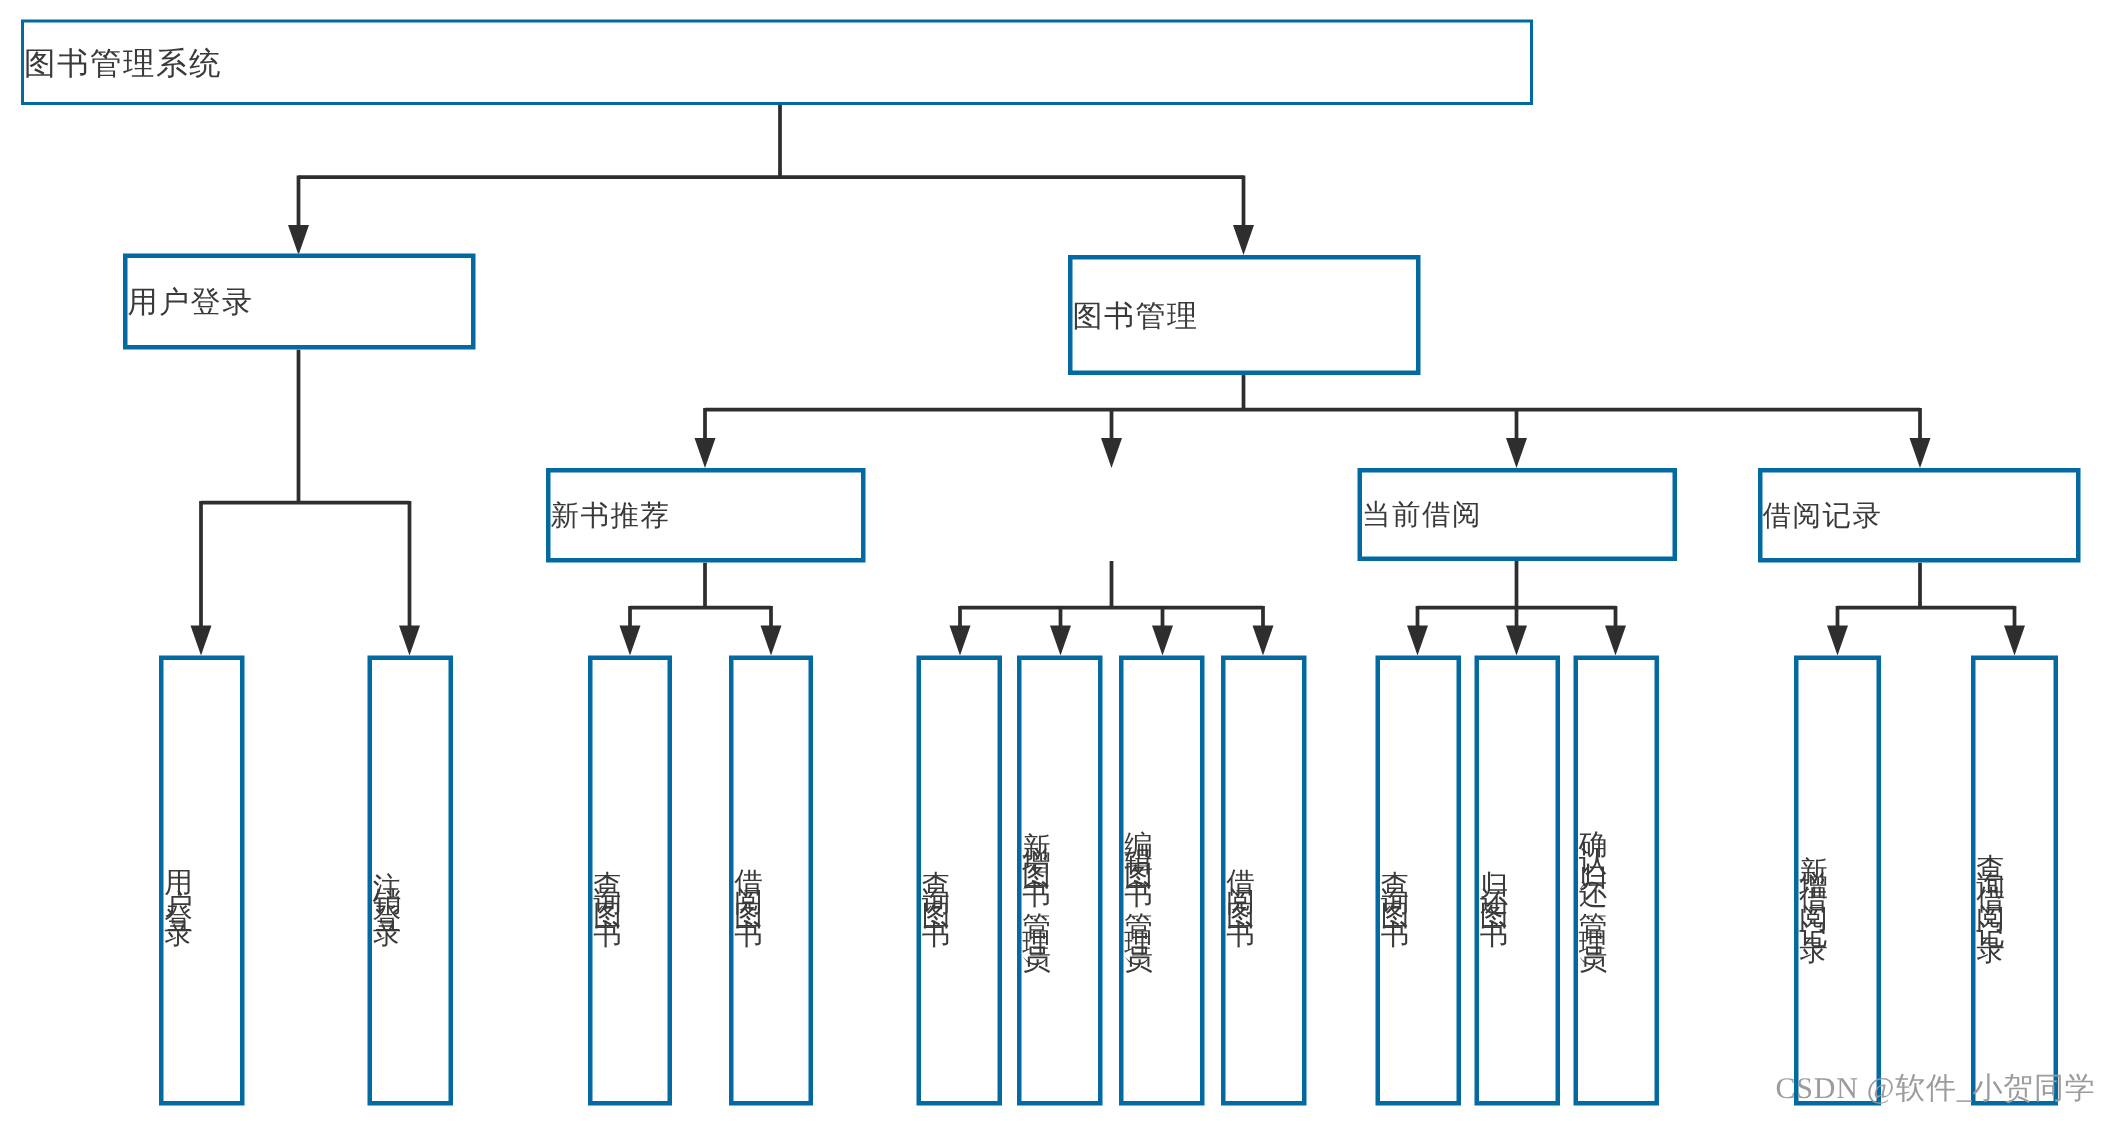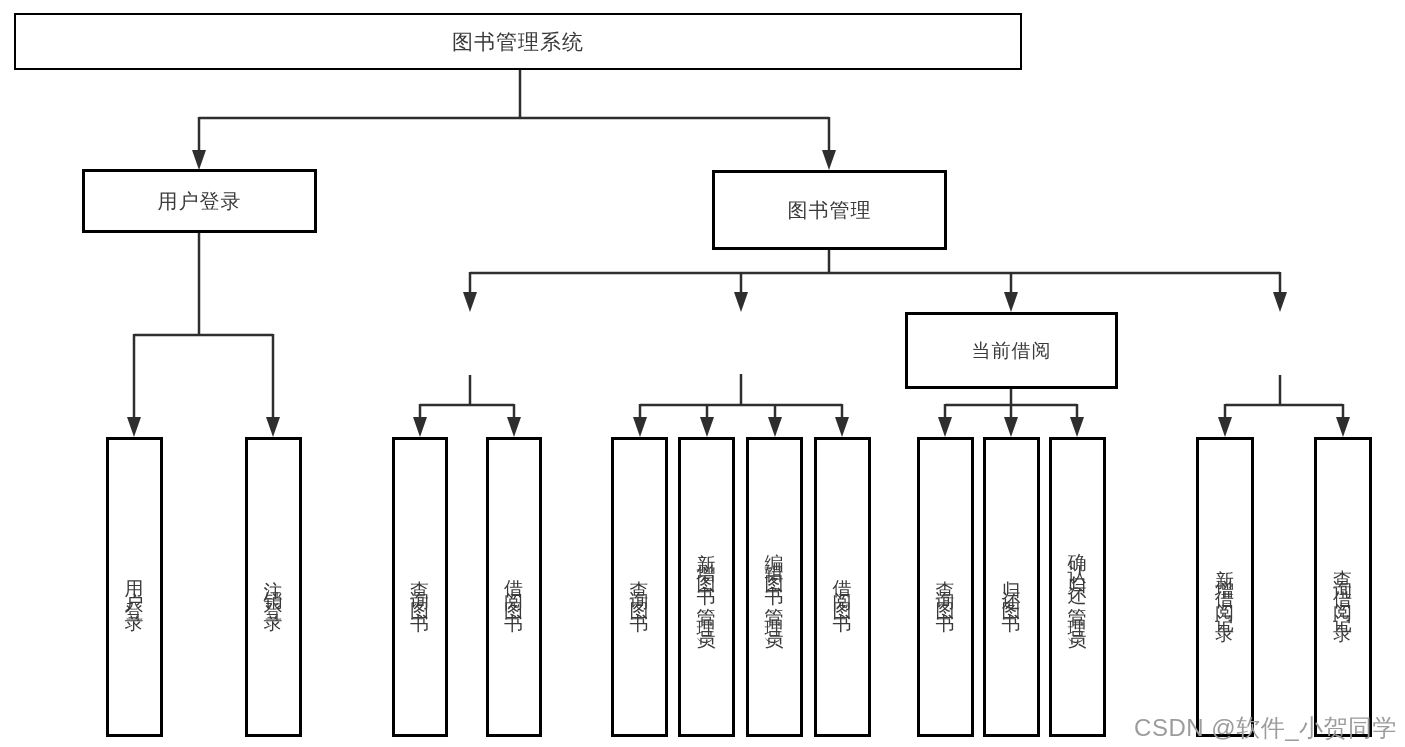--- a/index.html
+++ b/index.html
@@ -4,36 +4,36 @@
 <style>
   html,body { margin:0; padding:0; background:#ffffff; }
   body { font-family:"Liberation Sans","DejaVu Sans",sans-serif; }
   .canvas {
     position:relative; width:1405px; height:747px;
     background:#ffffff; overflow:hidden;
   }
   svg.connectors { position:absolute; left:0; top:0; width:1405px; height:747px; }
   .box {
     position:absolute; box-sizing:border-box;
-    background:#ffffff; border:3px solid #000000;
-    display:flex; align-items:center; justify-content:center;
+    background:#ffffff; border:3px solid #0369a1;
+    display:flex; align-items:center; justify-content:flex-start;
     color:#3a3a3a;
   }
   .box.root { border-width:2px; }
   .box.root .lbl { font-size:21px; letter-spacing:1px; }
   .box.h2 .lbl { font-size:20px; letter-spacing:1px; }
   .box.h3 .lbl { font-size:19px; letter-spacing:1px; }
   .box.v .lbl {
     writing-mode:vertical-rl; text-orientation:mixed;
     font-size:19px; letter-spacing:11px; line-height:1;
   }
   .watermark {
     position:absolute; right:8px; top:712px;
-    font-size:24px; color:#9c9c9c; z-index:10;
-    letter-spacing:0.5px; white-space:nowrap;
+    font-size:20px; color:#9c9c9c; z-index:10;
+    letter-spacing:0.5px; white-space:nowrap;font-family:Liberation Serif, serif;
   }
 </style>
 </head>
 <body>
 
 <div class="canvas">
 
   <svg class="connectors" viewBox="0 0 1405 747" fill="none" stroke="#2e2e2e" stroke-width="2.5">
 
     <line x1="520" y1="70" x2="520" y2="119"></line>
@@ -100,22 +100,28 @@
     <span class="lbl">图书管理系统</span>
   </div>
 
   <div class="box h2" style="left:82px;top:169px;width:235px;height:64px">
     <span class="lbl">用户登录</span>
   </div>
   <div class="box h2" style="left:712px;top:170px;width:235px;height:80px">
     <span class="lbl">图书管理</span>
   </div>
 
-  <div class="box h3" style="left:905px;top:312px;width:213px;height:77px">
+  <div class="box h3" style="left:364px;top:312px;width:213px;height:63px">
+    <span class="lbl">新书推荐</span>
+  </div>
+  <div class="box h3" style="left:905px;top:312px;width:213px;height:62px">
     <span class="lbl">当前借阅</span>
+  </div>
+  <div class="box h3" style="left:1172px;top:312px;width:215px;height:63px">
+    <span class="lbl">借阅记录</span>
   </div>
 
   <div class="box v" style="left:106px;top:437px;width:57px;height:300px">
     <span class="lbl">用户登录</span>
   </div>
   <div class="box v" style="left:245px;top:437px;width:57px;height:300px">
     <span class="lbl">注销登录</span>
   </div>
 
   <div class="box v" style="left:392px;top:437px;width:56px;height:300px">

